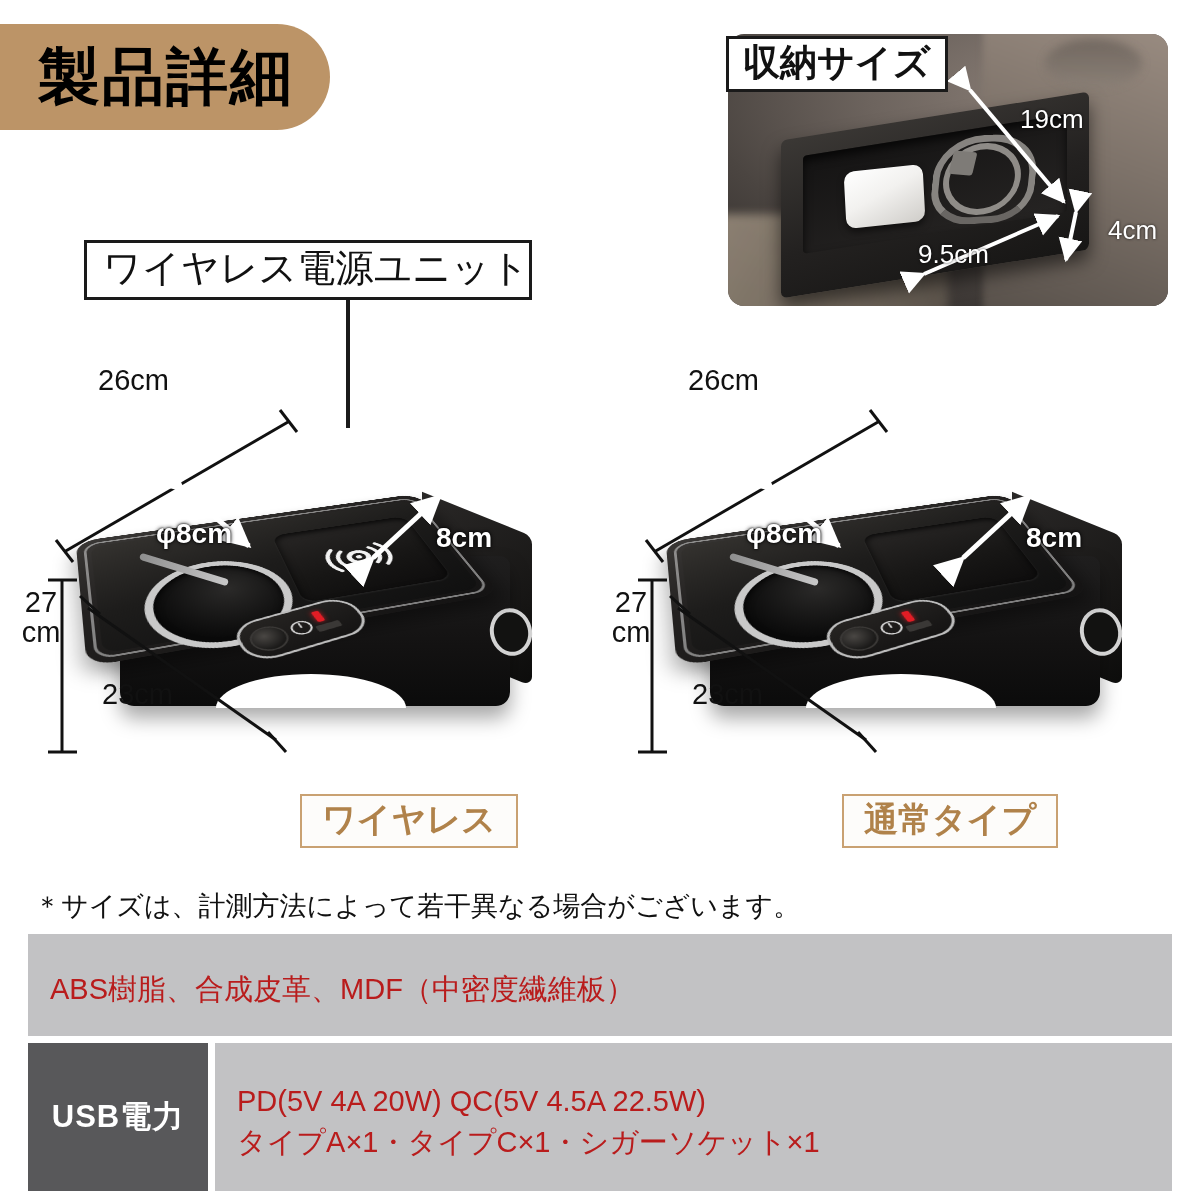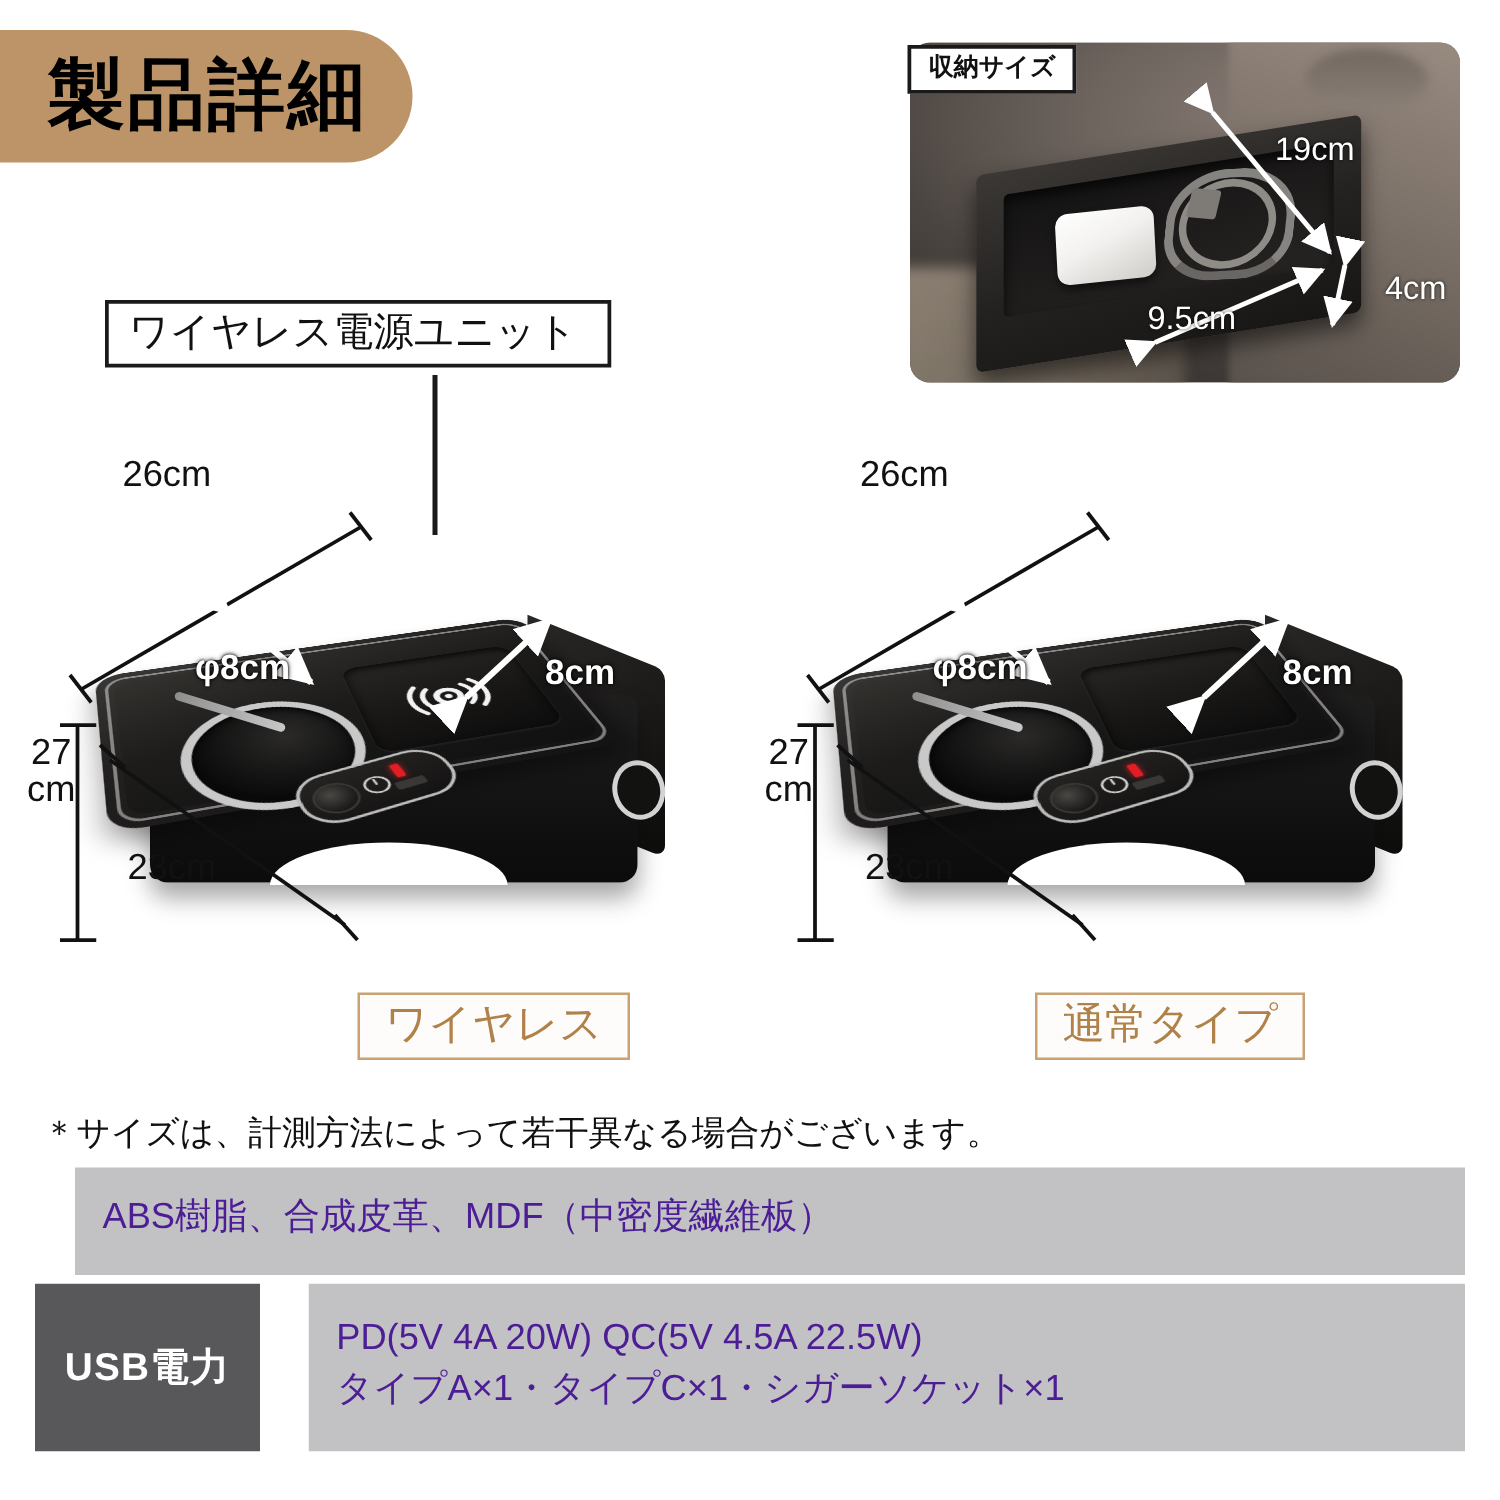--- a/index.html
+++ b/index.html
@@ -149,21 +149,21 @@
     transform: rotate(14deg);
   }
 
   .inset-label {
     position: absolute;
     left: 726px;
     top: 36px;
     background: #ffffff;
     border: 3px solid #1a1a1a;
     padding: 5px 14px 8px 14px;
-    font-size: 20px;
+    font-size: 37px;
     font-weight: 700;
     line-height: 1;
     letter-spacing: 0px;
     white-space: nowrap;
     color: #111;
   }
 
   
   .inset-dim {
     position: absolute;
@@ -385,24 +385,25 @@
     text-shadow: 0 0 4px rgba(0,0,0,.95), 0 0 2px rgba(0,0,0,1);
   }
 
   
   .type-caption {
     position: absolute;
     border: 2px solid #c9a172;
     background: #fdfcfa;
     color: #b0824a;
     font-size: 34px;
-    font-weight: 400;
+    font-weight: 700;
     padding: 6px 20px 10px 20px;
     line-height: 1;
     white-space: nowrap;
+    margin-left: 14px;
   }
   .cap-left  { left: 286px; top: 794px; }
   .cap-right { left: 828px; top: 794px; }
 
   
   .note {
     position: absolute;
     left: 34px;
     top: 888px;
     font-size: 27px;
@@ -430,27 +431,26 @@
     font-weight: 700;
     display: flex;
     align-items: center;
     justify-content: center;
     letter-spacing: 1px;
     padding: 12px 0;
   }
   .spec-value {
     flex: 1;
     background: #c2c2c4;
-    color: #4c1d95;
+    color: #b91c1c;
     font-size: 29px;
     display: flex;
     align-items: center;
-    padding: 8px 0 14px 22px;
+    padding: 24px 0 14px 22px;
     line-height: 1.42;
-    margin-left: 32px;
   }
   .row-material .spec-label, .row-material .spec-value { min-height: 64px; }
   .row-color .spec-label, .row-color .spec-value { min-height: 64px; }
   .row-usb .spec-label, .row-usb .spec-value { min-height: 110px; }
   .spec-value .multiline { white-space: pre-line; }
 </style>
 </head>
 <body>
 
 <div class="header-banner">
@@ -483,21 +483,21 @@
 
     <line x1="348" y1="178" x2="338" y2="226" stroke="#ffffff" stroke-width="4" marker-start="url(#wh-arrow)" marker-end="url(#wh-arrow)"></line>
   </svg>
 </div>
 
 <div class="inset-label">収納サイズ</div>
 <div class="inset-dim dim-19">19cm</div>
 <div class="inset-dim dim-95">9.5cm</div>
 <div class="inset-dim dim-4">4cm</div>
 
-<div style="position:absolute; left:84px; top:240px; border:3px solid #1a1a1a; background:#fff; padding:6px 24px 10px 16px; font-size:32px; font-weight:400; line-height:1; white-space:nowrap;">
+<div style="position:absolute; left:84px; top:240px; border:3px solid #1a1a1a; background:#fff; padding:6px 0 10px 16px; font-size:38px; font-weight:400; line-height:1; white-space:nowrap;">
   <span>ワイヤレス電源ユニット</span>
 </div>
 <svg style="position:absolute; left:340px; top:300px;" width="16" height="130" viewBox="0 0 16 130">
   <line x1="8" y1="0" x2="8" y2="128" stroke="#1a1a1a" stroke-width="4"></line>
 </svg>
 
 <div class="product prod-left">
 
   <div class="console">
     <div class="body-right"></div>

